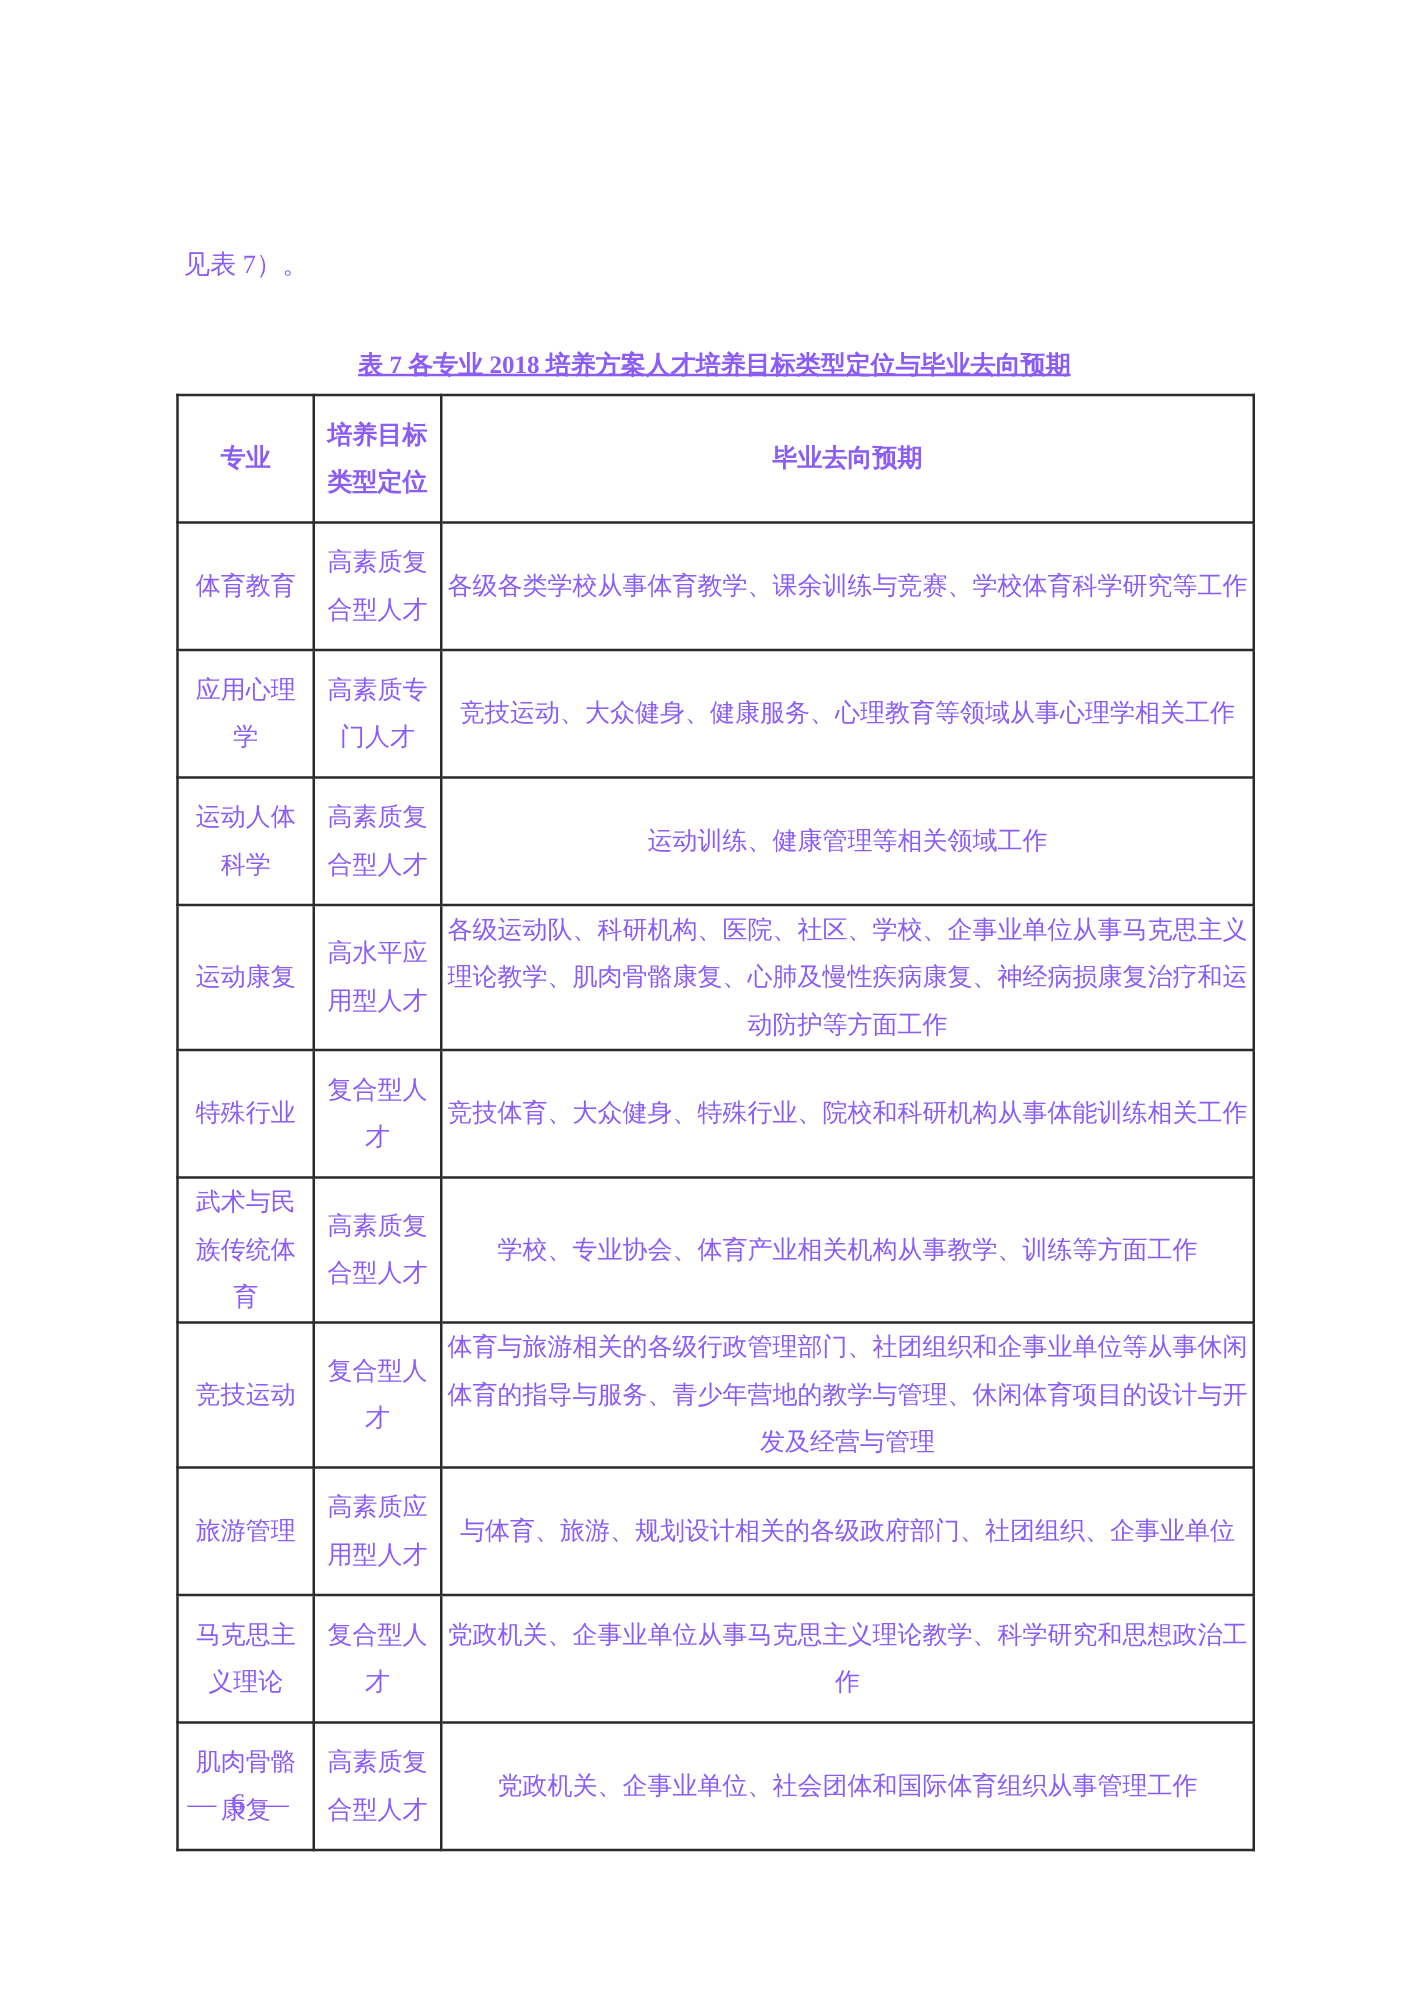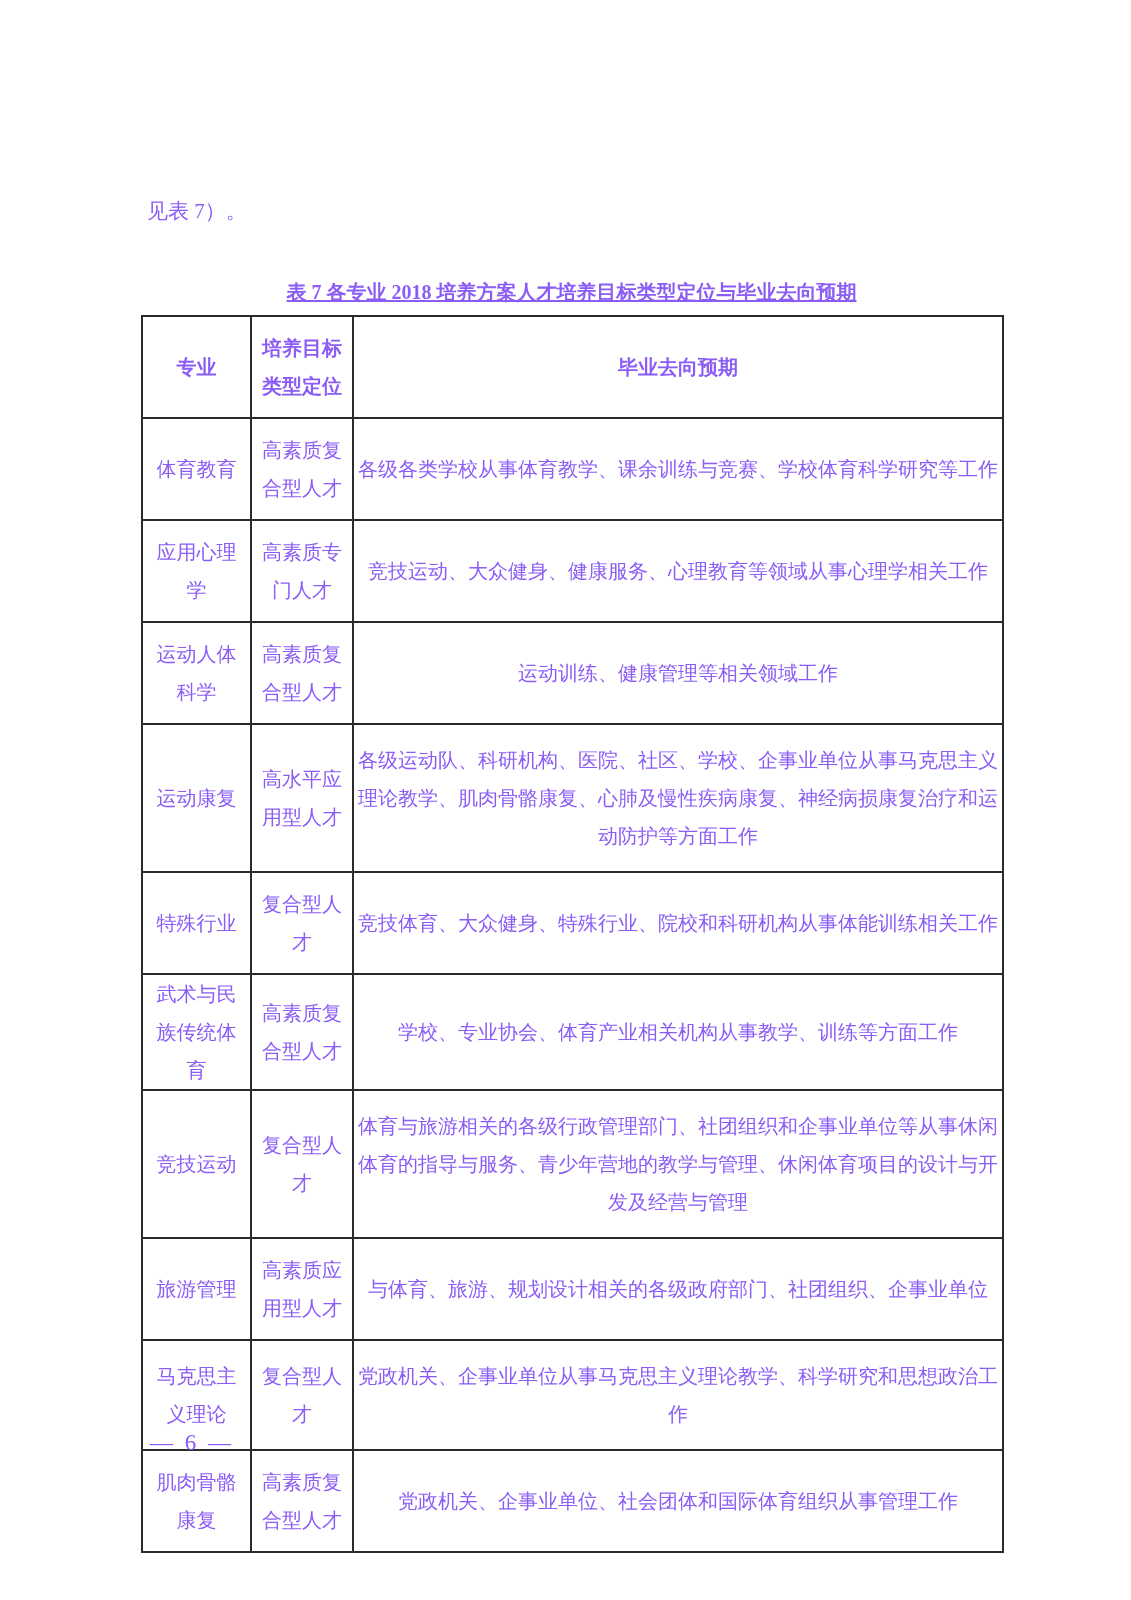--- a/index.html
+++ b/index.html
@@ -55,21 +55,21 @@
     line-height: 38px;
     padding: 0;
     word-break: break-all;
     overflow-wrap: anywhere;
   }
   table.majors th {
     font-weight: bold;
   }
   table.majors th:nth-child(1), table.majors td:nth-child(1) { padding: 0 10px; }
   table.majors th:nth-child(2), table.majors td:nth-child(2) { padding: 12px 8px; }
-  table.majors th:nth-child(3), table.majors td:nth-child(3) { padding: 16px 3px; }
+  table.majors th:nth-child(3), table.majors td:nth-child(3) { padding: 0 3px; }
   .page-number {
     position: absolute;
     left: 150px;
     top: 1430px;
     font-size: 23px;
     letter-spacing: 3px;
     white-space: pre;
   }
 </style>
 </head>

